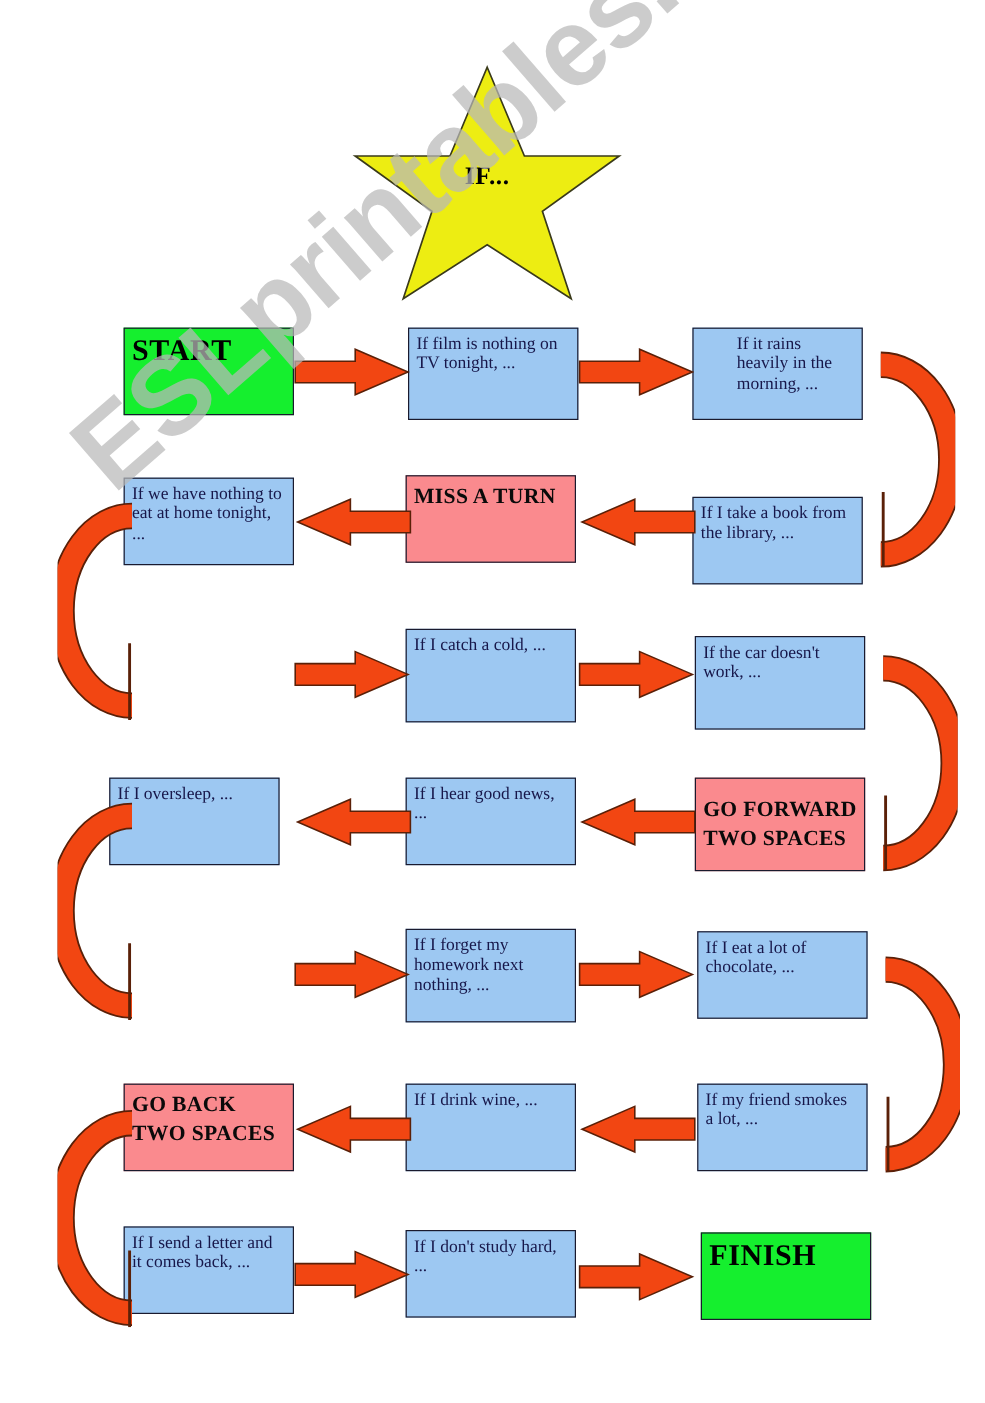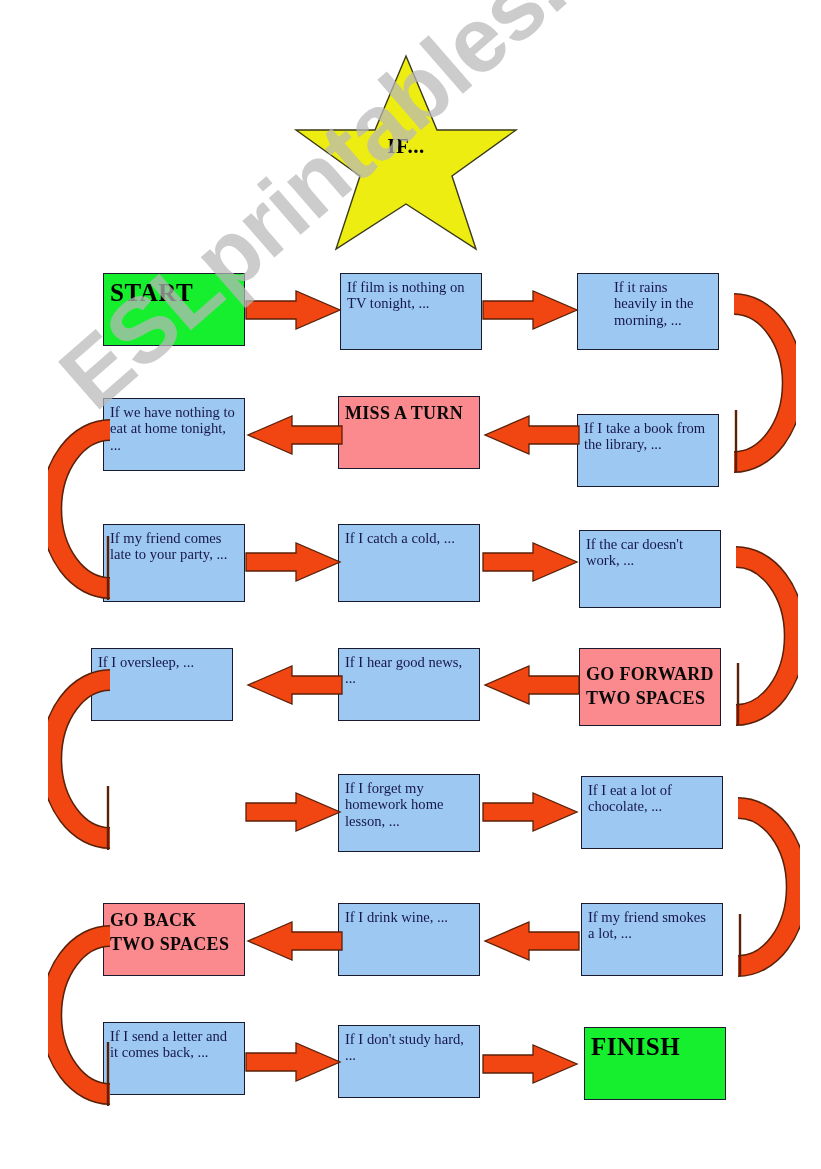--- a/index.html
+++ b/index.html
@@ -145,42 +145,39 @@
   <div class="cell blue" style="left:103px; top:398px; width:142px; height:73px;">
     <div class="celltext">If we have nothing to eat at home tonight, ...</div>
   </div>
   <div class="cell pink" style="left:338px; top:396px; width:142px; height:73px;">
     <div class="celltext">MISS A TURN</div>
   </div>
   <div class="cell blue" style="left:577px; top:398px; width:142px; height:73px;margin-top:16px;">
     <div class="celltext">If I take a book from the library, ...</div>
   </div>
 
-  <div class="cell blue" style="left:103px; top:524px; width:142px; height:78px;">
-    <div class="celltext">If my friend comes late to your party, ...</div>
-  </div>
   <div class="cell blue" style="left:338px; top:524px; width:142px; height:78px;">
     <div class="celltext">If I catch a cold, ...</div>
   </div>
   <div class="cell blue" style="left:579px; top:530px; width:142px; height:78px;">
     <div class="celltext">If the car doesn't work, ...</div>
   </div>
 
   <div class="cell blue" style="left:91px; top:648px; width:142px; height:73px;">
     <div class="celltext">If I oversleep, ...</div>
   </div>
   <div class="cell blue" style="left:338px; top:648px; width:142px; height:73px;">
     <div class="celltext">If I hear good news, ...</div>
   </div>
   <div class="cell pink centered" style="left:579px; top:648px; width:142px; height:78px;">
     <div class="celltext">GO FORWARD TWO SPACES</div>
   </div>
 
   <div class="cell blue" style="left:338px; top:774px; width:142px; height:78px;">
-    <div class="celltext">If I forget my homework home lesson, ...</div>
+    <div class="celltext">If I forget my homework next nothing, ...</div>
   </div>
   <div class="cell blue" style="left:581px; top:776px; width:142px; height:73px;">
     <div class="celltext">If I eat a lot of chocolate, ...</div>
   </div>
 
   <div class="cell pink" style="left:103px; top:903px; width:142px; height:73px;">
     <div class="celltext">GO BACK TWO SPACES</div>
   </div>
   <div class="cell blue" style="left:338px; top:903px; width:142px; height:73px;">
     <div class="celltext">If I drink wine, ...</div>

